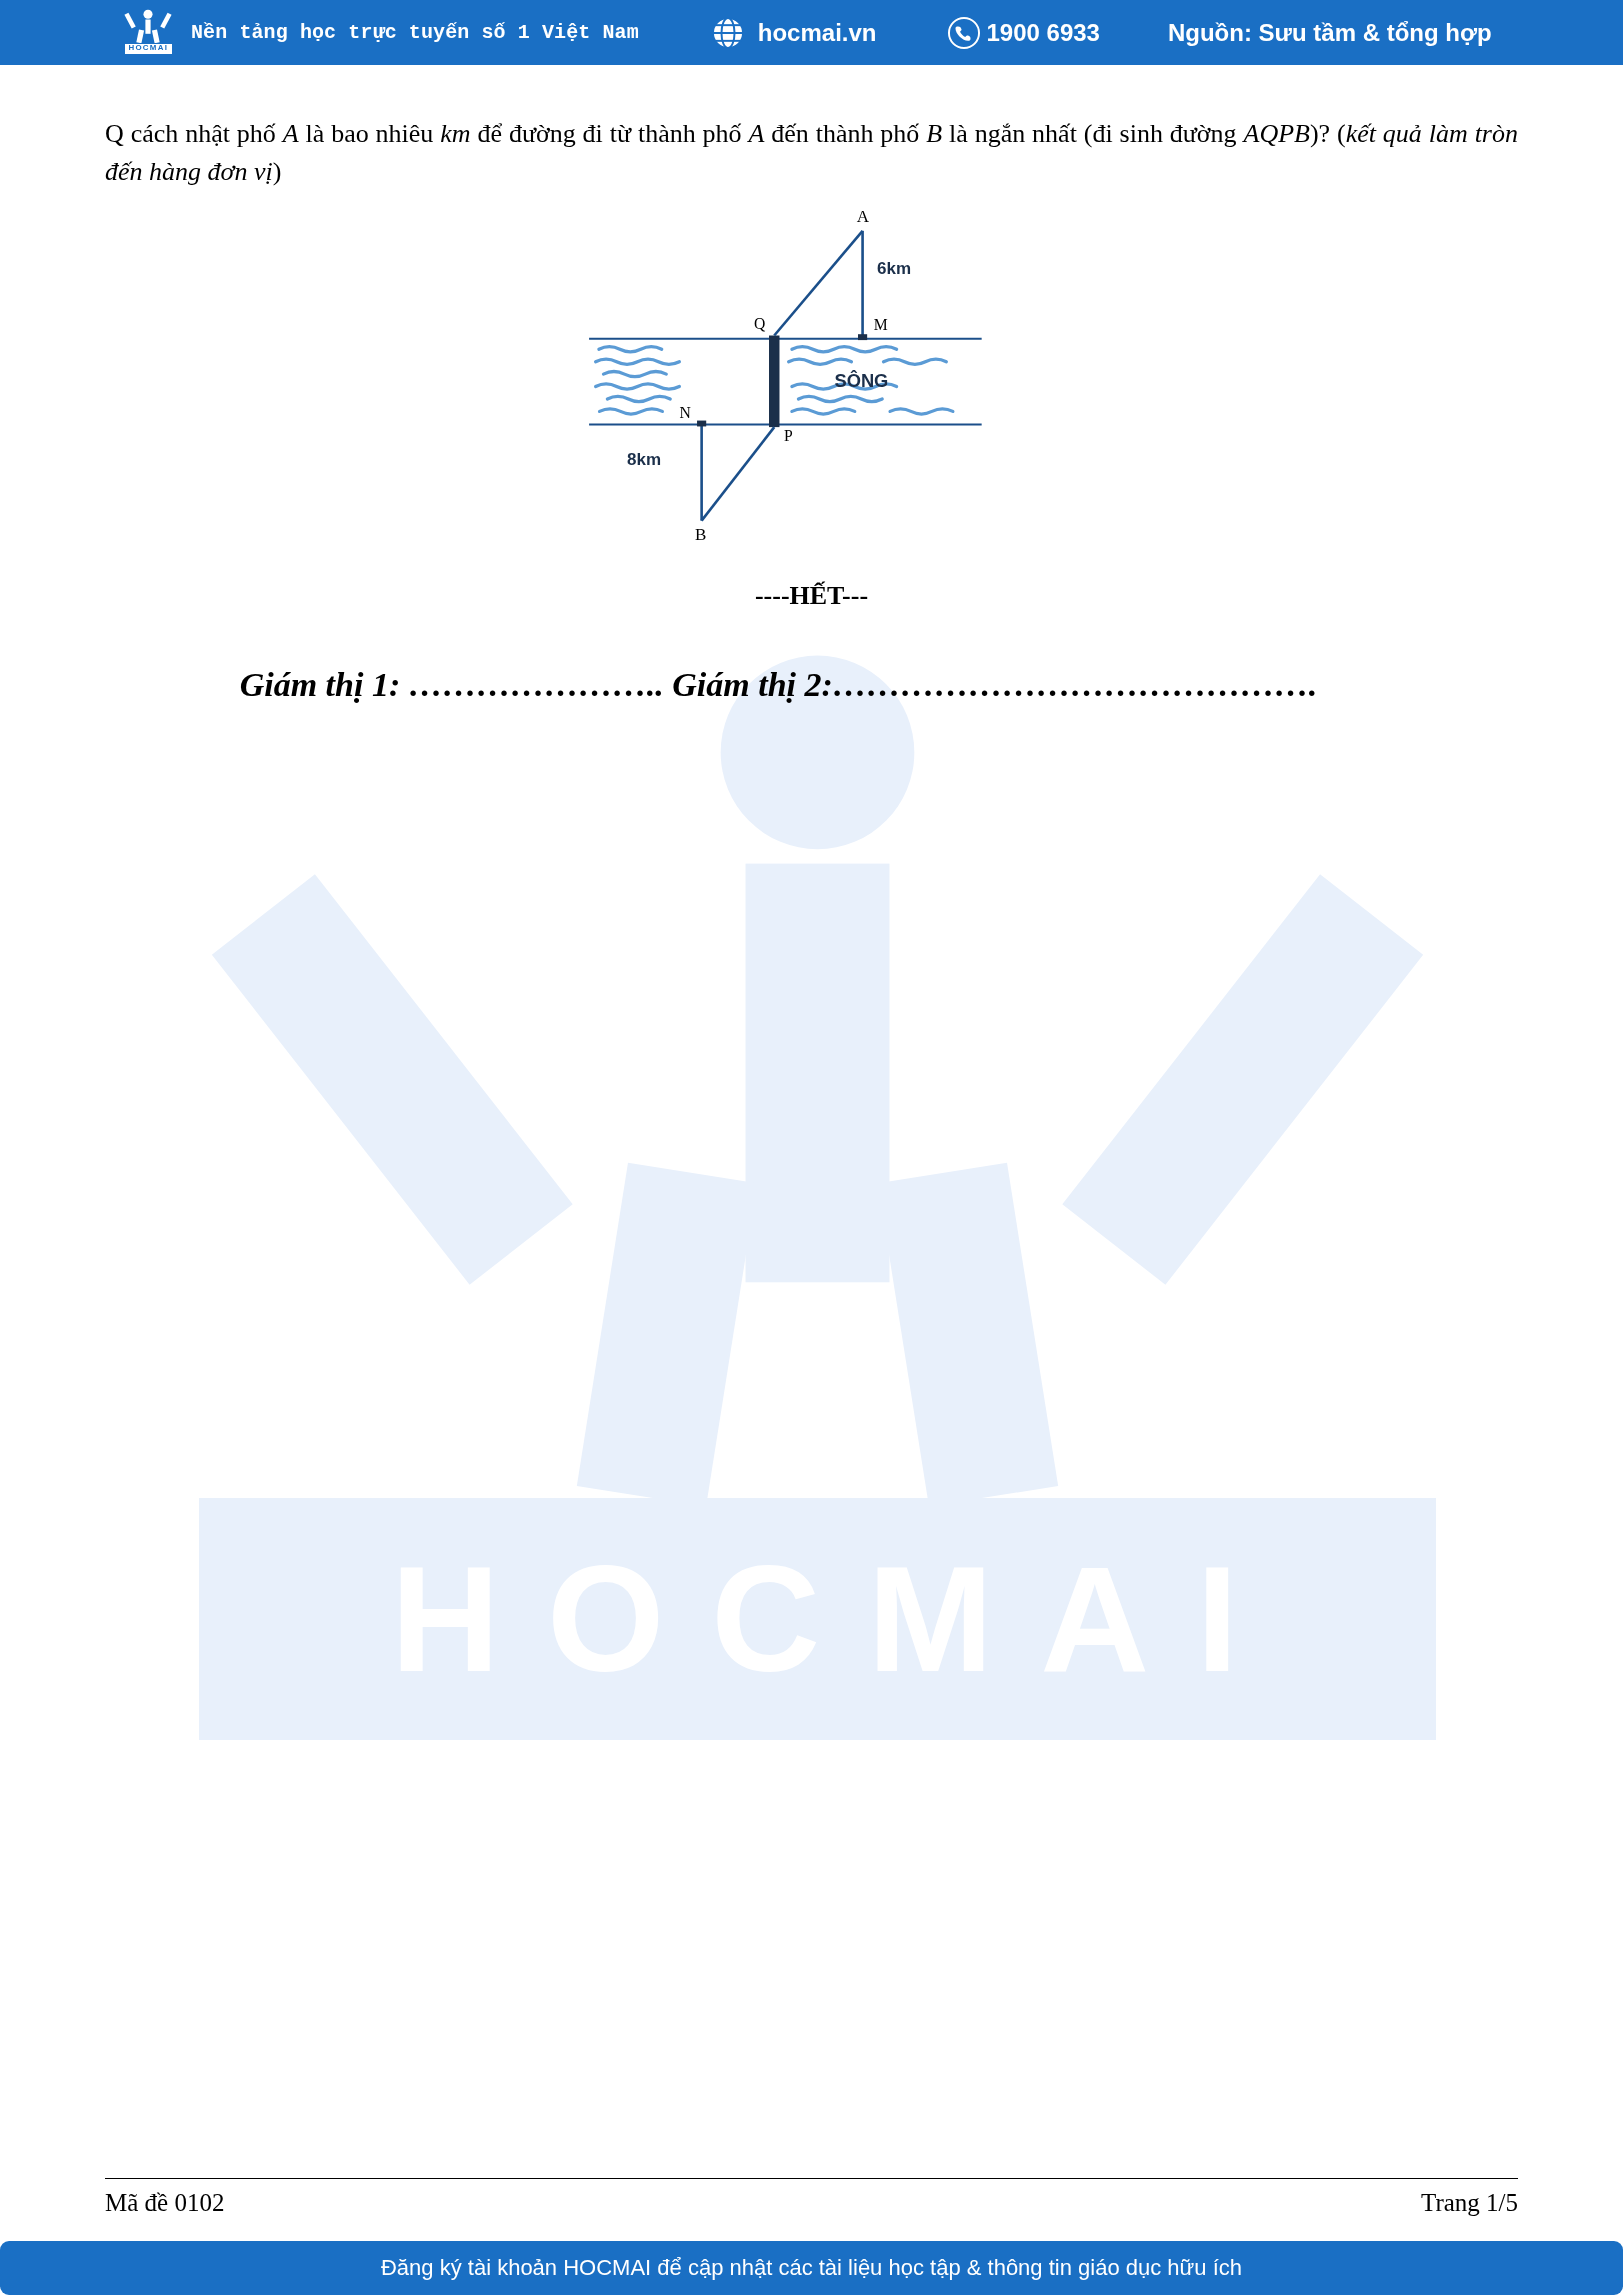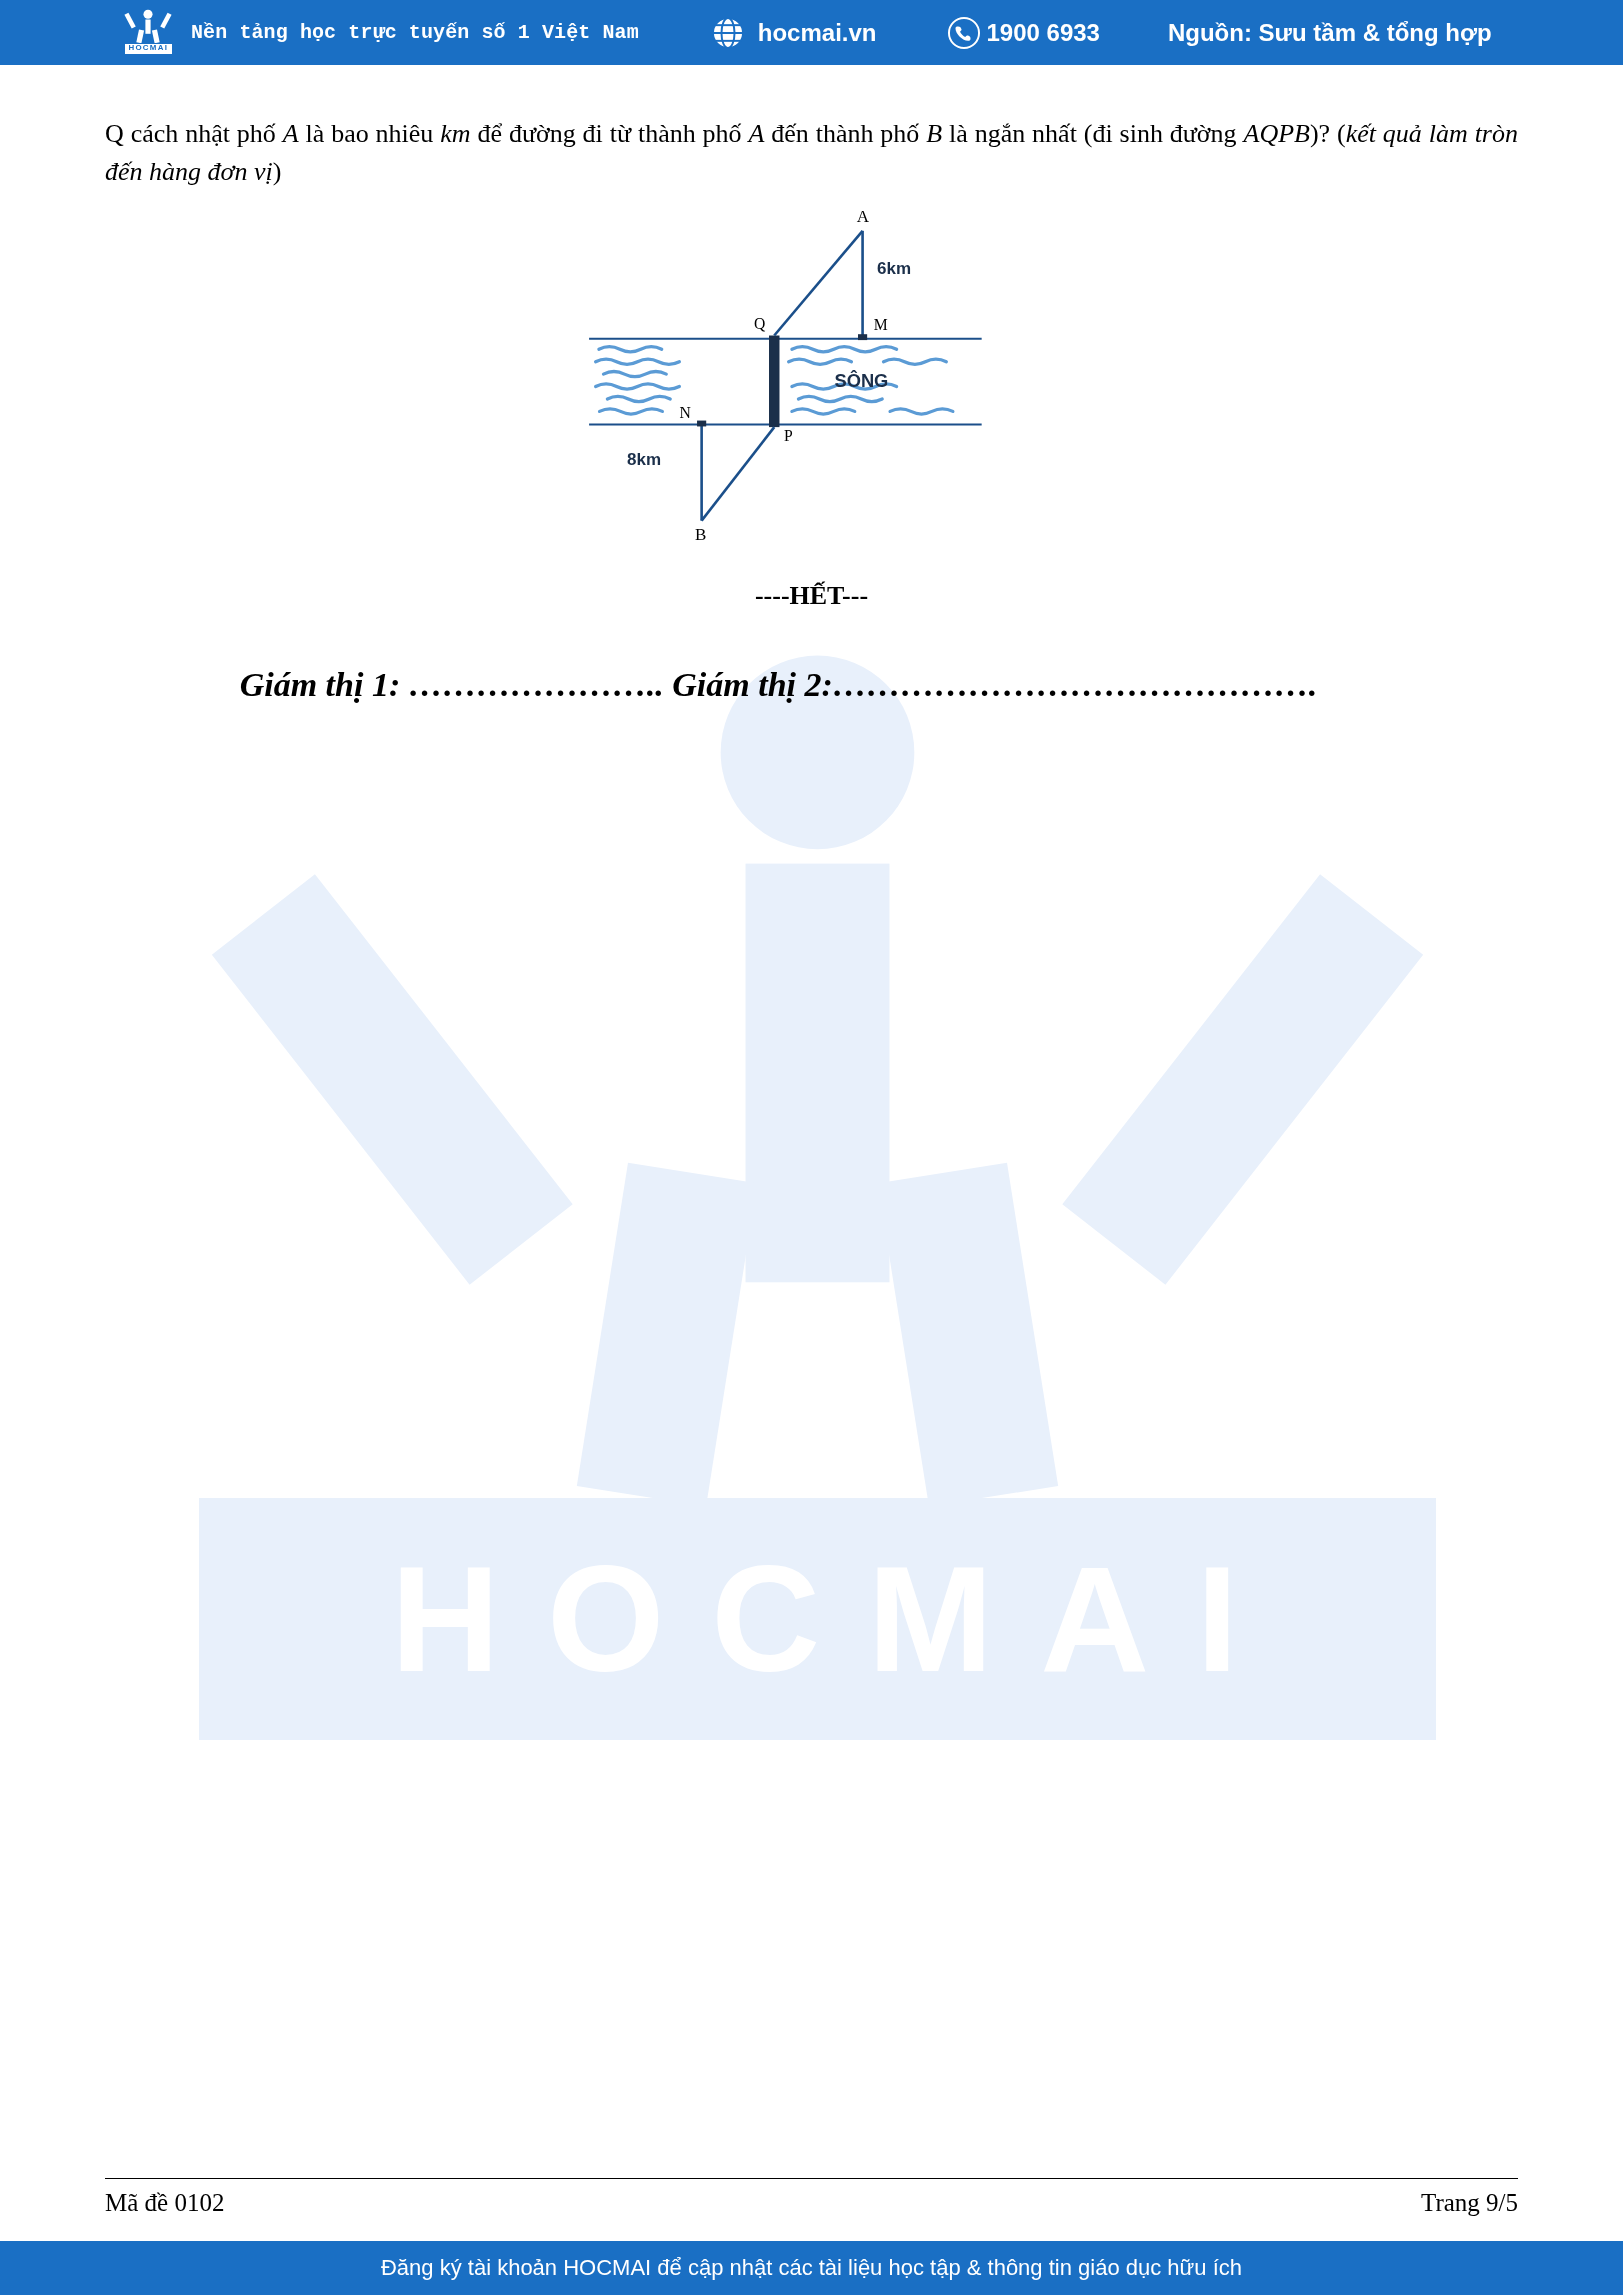--- a/index.html
+++ b/index.html
@@ -93,20 +93,21 @@
     width: 1623px;
     height: 54px;
     background: #1a6fc4;
     color: #ffffff;
     font-family: "Liberation Sans", sans-serif;
     font-size: 22px;
     display: flex;
     align-items: center;
     justify-content: center;
     text-align: center;
+    border-radius: 9px;
   }
 
   
   .watermark {
     position: absolute;
     left: 196px;
     top: 654px;
     width: 1243px;
     height: 1145px;
     pointer-events: none;
@@ -330,19 +331,19 @@
       <text x="78" y="420" font-family="Liberation Sans, sans-serif" font-size="26" font-weight="bold" fill="#1b2f4a">8km</text>
       <text x="395" y="300" font-family="Liberation Sans, sans-serif" font-size="28" font-weight="bold" fill="#1b2f4a">SÔNG</text>
     </svg>
   </div>
 
   <div class="het-line">----HẾT---</div>
   <div class="sign-line">Giám thị 1: ………………….. Giám thị 2:…………………………………….</div>
 
   <div class="footer-rule"></div>
   <div class="footer-left">Mã đề 0102</div>
-  <div class="footer-right">Trang 9/5</div>
+  <div class="footer-right">Trang 1/5</div>
 </div>
 
 <div class="bottom-banner">
   <span>Đăng ký tài khoản HOCMAI để cập nhật các tài liệu học tập &amp; thông tin giáo dục hữu ích</span>
 </div>
 
 
 </body></html>

